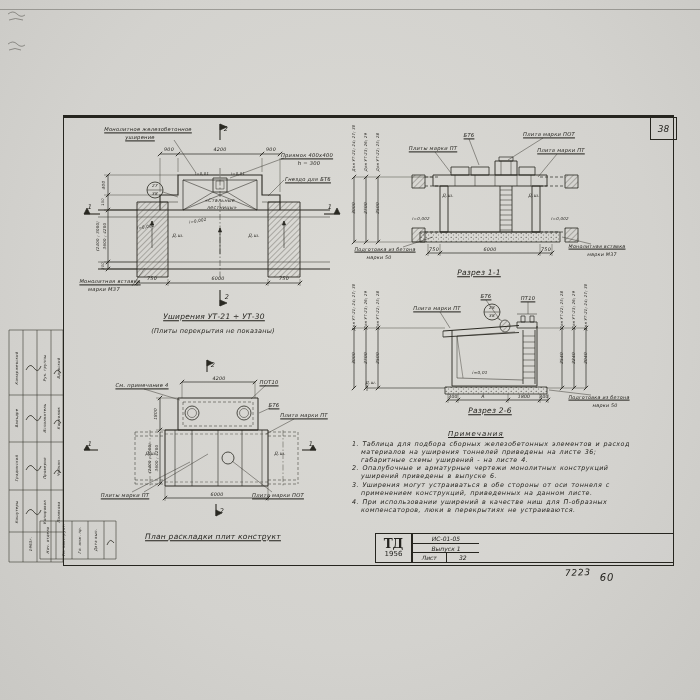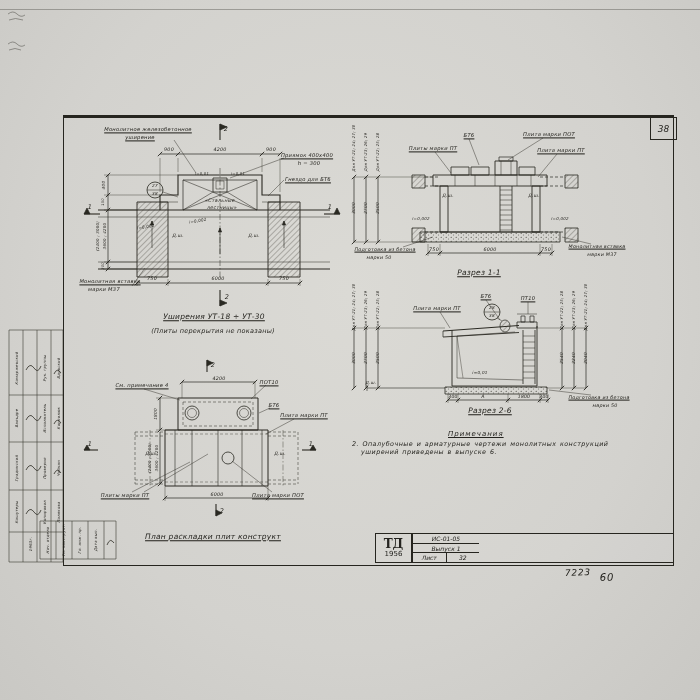--- a/index.html
+++ b/index.html
@@ -477,21 +477,21 @@
       <span class="lbl" style="left: 10px; top: 86px; font-size: 6.5px; transform: translate(-50%, -50%);">1</span>
       <span class="lbl" style="left: 231px; top: 86px; font-size: 6.5px; transform: translate(-50%, -50%);">1</span>
       <span class="lbl" style="left: 71px; top: 96px; font-size: 4.6px; transform: translate(-50%, -50%);">Д.ш.</span>
       <span class="lbl" style="left: 200px; top: 96px; font-size: 4.6px; transform: translate(-50%, -50%);">Д.ш.</span>
       <span class="lbl u" style="left: 45px; top: 138px; font-size: 5.2px; transform: translate(-50%, -50%);">Плиты марки ПТ</span>
       <span class="lbl u" style="left: 198px; top: 138px; font-size: 5.2px; transform: translate(-50%, -50%);">Плита марки ПОТ</span>
       <span class="lbl" style="left: 137px; top: 137px; font-size: 4.8px; transform: translate(-50%, -50%);">6000</span>
       <span class="lbl" style="left: 142px; top: 153px; font-size: 6.5px; transform: translate(-50%, -50%);">2</span>
     </div>
   <div class="panel" style="left:0;top:0;width:700px;height:700px;pointer-events:none">
-      <span class="lbl u" style="left: 214px; top: 317px; font-size: 7.5px; transform: translate(-50%, -50%);">Уширения УТ-18 ÷ УТ-30</span>
+      <span class="lbl u" style="left: 214px; top: 317px; font-size: 7.5px; transform: translate(-50%, -50%);">Уширения УТ-21 ÷ УТ-30</span>
       <span class="lbl" style="left: 213px; top: 331px; font-size: 6.5px; transform: translate(-50%, -50%);">(Плиты перекрытия не показаны)</span>
       <span class="lbl u" style="left: 479px; top: 273px; font-size: 7.5px; transform: translate(-50%, -50%);">Разрез 1-1</span>
       <span class="lbl u" style="left: 490px; top: 411px; font-size: 7.5px; transform: translate(-50%, -50%);">Разрез 2-6</span>
       <span class="lbl u" style="left: 213px; top: 537px; font-size: 7.5px; transform: translate(-50%, -50%);">План раскладки плит конструкт</span>
       <span class="lbl hand" style="left: 578px; top: 573px; font-size: 9px; transform: translate(-50%, -50%) rotate(-2deg);">7223</span>
       <span class="lbl hand" style="left: 607px; top: 578px; font-size: 10px; transform: translate(-50%, -50%);">60</span>
     </div>
   <div class="panel" style="left:8px;top:330px;width:58px;height:232px">
       <span class="lbl" style="left: 9px; top: 38px; font-size: 3.8px; transform: translate(-50%, -50%) rotate(-90deg);">Комаржевский</span>
       <span class="lbl" style="left: 9px; top: 88px; font-size: 3.8px; transform: translate(-50%, -50%) rotate(-90deg);">Вальдре</span>
@@ -509,21 +509,24 @@
     </div>
   <div class="panel" style="left:35px;top:521px;width:84px;height:40px">
       <span class="lbl" style="left: 13px; top: 19px; font-size: 3.8px; transform: translate(-50%, -50%) rotate(-90deg);">Нач. отдела</span>
       <span class="lbl" style="left: 29px; top: 19px; font-size: 3.8px; transform: translate(-50%, -50%) rotate(-90deg);">Гл. конструкт.</span>
       <span class="lbl" style="left: 45px; top: 19px; font-size: 3.8px; transform: translate(-50%, -50%) rotate(-90deg);">Гл. инж. пр.</span>
       <span class="lbl" style="left: 61px; top: 19px; font-size: 3.8px; transform: translate(-50%, -50%) rotate(-90deg);">Дата вып.</span>
     </div>
 
   <div id="notes-title" class="abs">Примечания</div>
   <div id="notes-box" class="abs">
+      <div class="note-item">1. Таблица для подбора сборных железобетонных элементов и расход материалов на уширения тоннелей приведены на листе 36; габаритные схемы уширений - на листе 4.</div>
       <div class="note-item">2. Опалубочные и арматурные чертежи монолитных конструкций уширений приведены в выпуске 6.</div>
+      <div class="note-item">3. Уширения могут устраиваться в обе стороны от оси тоннеля с применением конструкций, приведенных на данном листе.</div>
+      <div class="note-item">4. При использовании уширений в качестве ниш для П-образных компенсаторов, люки в перекрытиях не устраиваются.</div>
     </div>
 
   <div id="titleblock" class="abs">
     <div id="tb-logo">
       <div class="l1">ТД</div>
       <div class="l2">1956</div>
     </div>
     <div id="tb-right">
       <div class="row">ИС-01-05</div>
       <div class="row">Выпуск 1</div>

